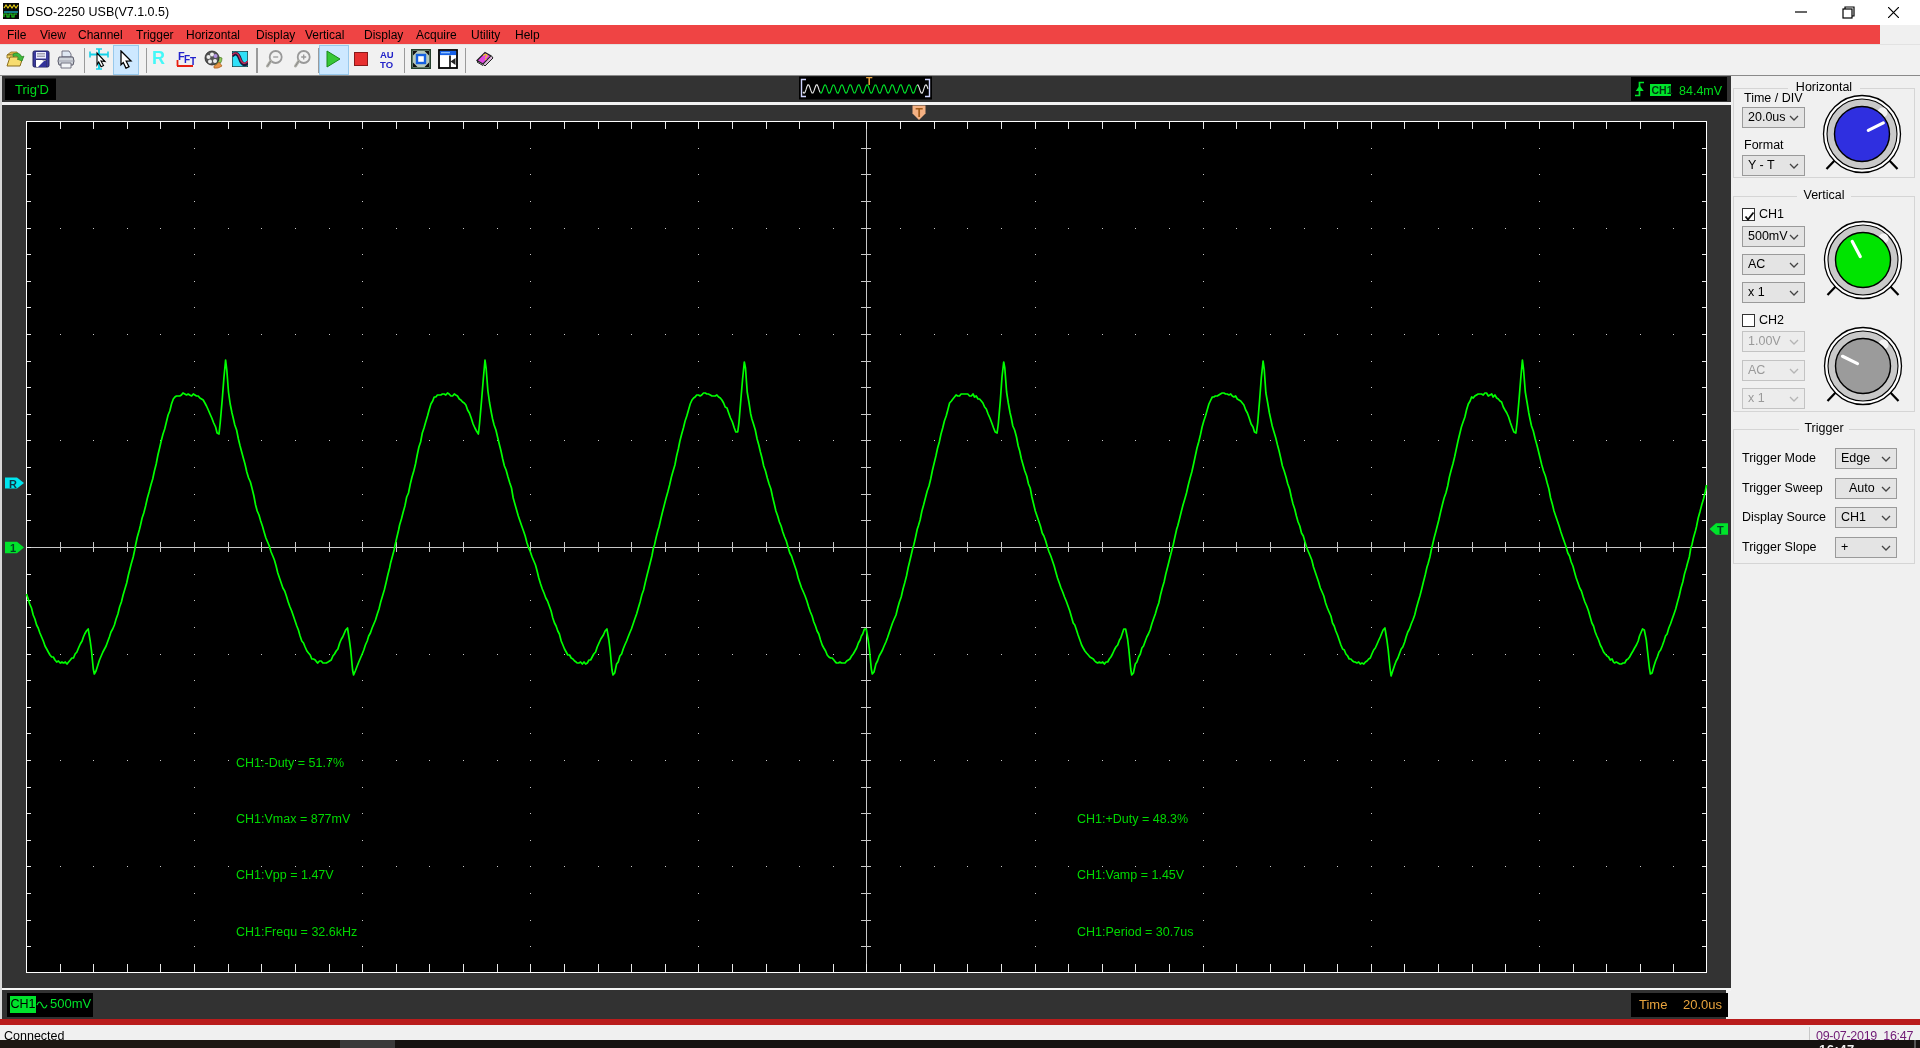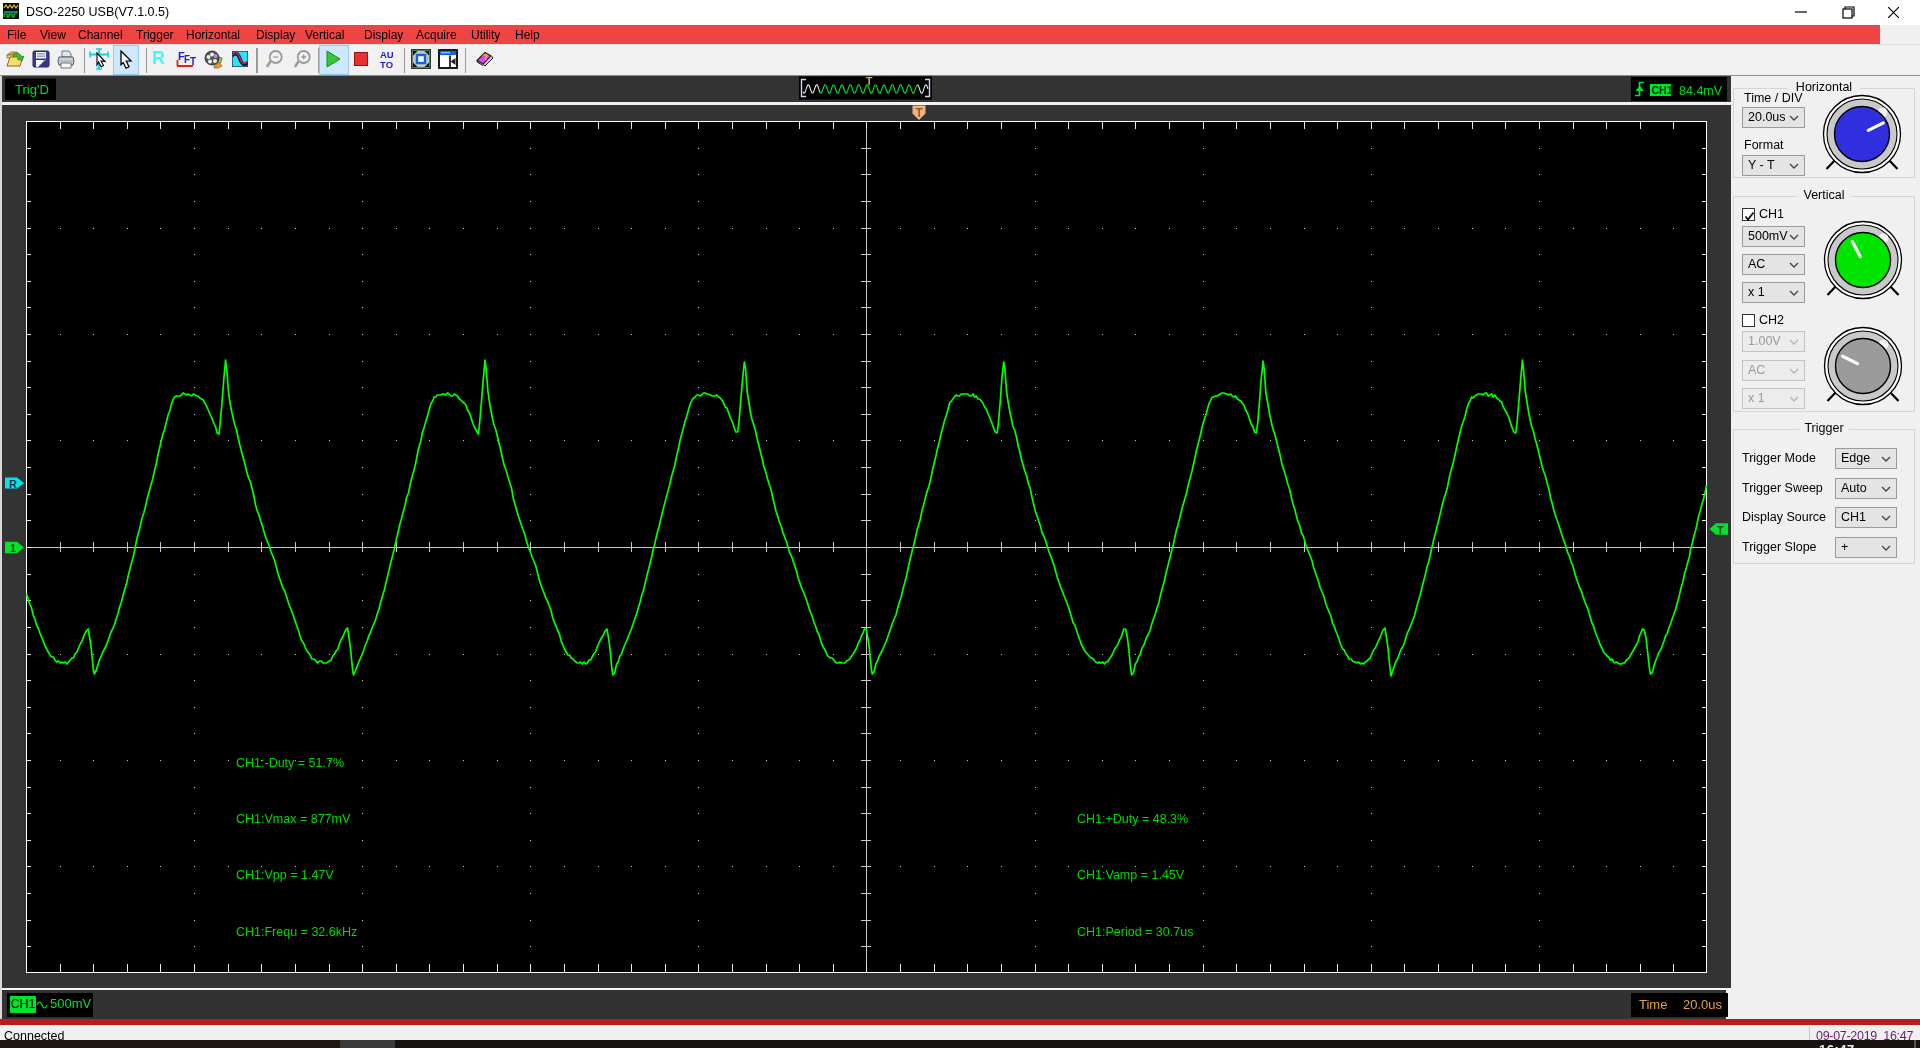--- a/index.html
+++ b/index.html
@@ -1050,21 +1050,21 @@
         <circle cx="42" cy="42" r="27.5" fill="#9b9b9b" stroke="#000" stroke-width="1.4"></circle>
         <path d="M21.5,32.3 L36.5,39.6" stroke="#fff" stroke-width="3.2" stroke-linecap="round"></path>
       </svg></div>
     <div style="position:absolute;left:1733px;top:429px;width:182px;height:135px;border:1px solid #d5d5d5;box-sizing:border-box"></div>
     <div style="position:absolute;left:1799px;top:421px;width:50px;text-align:center;background:#f0f0f0;font-size:12.5px;color:#000">Trigger</div>
     <div style="position:absolute;left:1742px;top:451px;font-size:12.5px">Trigger Mode</div>
     <div style="position:absolute;left:1835px;top:448px;width:62px;height:21px;background:#e4e4e4;border:1px solid #9a9a9a;box-sizing:border-box;color:#000;font-size:12.5px;line-height:19px;padding-left:5px">Edge<svg style="position:absolute;right:5px;top:7px" width="10" height="6">
         <path d="M1,1 L5,5 L9,1" stroke="#444" stroke-width="1.3" fill="none"></path>
       </svg></div>
     <div style="position:absolute;left:1742px;top:480.7px;font-size:12.5px">Trigger Sweep</div>
-    <div style="position:absolute;left:1835px;top:477.7px;width:62px;height:21px;background:#e4e4e4;border:1px solid #9a9a9a;box-sizing:border-box;color:#000;font-size:12.5px;line-height:19px;padding-left:5px">Auto<svg style="position:absolute;right:5px;top:7px" width="10" height="6">
+    <div style="position:absolute;left:1835px;top:477.7px;width:62px;height:21px;background:#e4e4e4;border:1px solid #9a9a9a;box-sizing:border-box;color:#000;font-size:12.5px;line-height:19px;padding-left:13px">Auto<svg style="position:absolute;right:5px;top:7px" width="10" height="6">
         <path d="M1,1 L5,5 L9,1" stroke="#444" stroke-width="1.3" fill="none"></path>
       </svg></div>
     <div style="position:absolute;left:1742px;top:510px;font-size:12.5px">Display Source</div>
     <div style="position:absolute;left:1835px;top:507px;width:62px;height:21px;background:#e4e4e4;border:1px solid #9a9a9a;box-sizing:border-box;color:#000;font-size:12.5px;line-height:19px;padding-left:5px">CH1<svg style="position:absolute;right:5px;top:7px" width="10" height="6">
         <path d="M1,1 L5,5 L9,1" stroke="#444" stroke-width="1.3" fill="none"></path>
       </svg></div>
     <div style="position:absolute;left:1742px;top:539.8px;font-size:12.5px">Trigger Slope</div>
     <div style="position:absolute;left:1835px;top:536.8px;width:62px;height:21px;background:#e4e4e4;border:1px solid #9a9a9a;box-sizing:border-box;color:#000;font-size:12.5px;line-height:19px;padding-left:5px">+<svg style="position:absolute;right:5px;top:7px" width="10" height="6">
         <path d="M1,1 L5,5 L9,1" stroke="#444" stroke-width="1.3" fill="none"></path>
       </svg></div>

